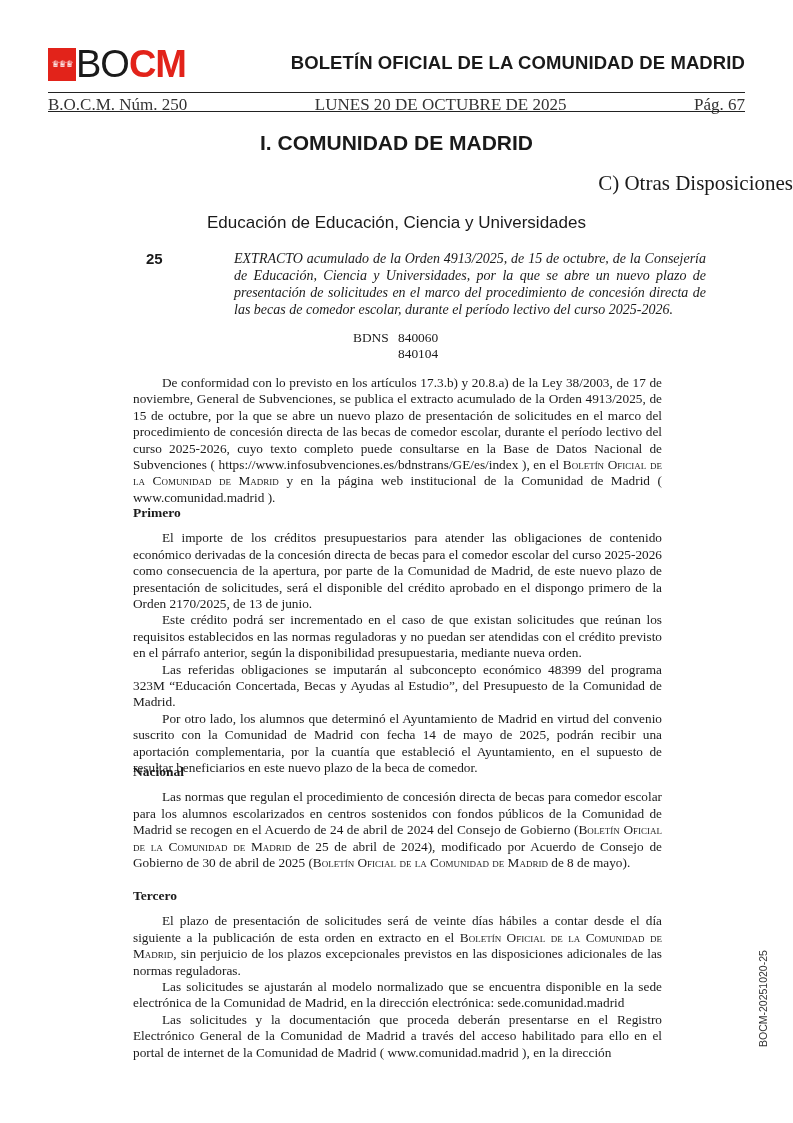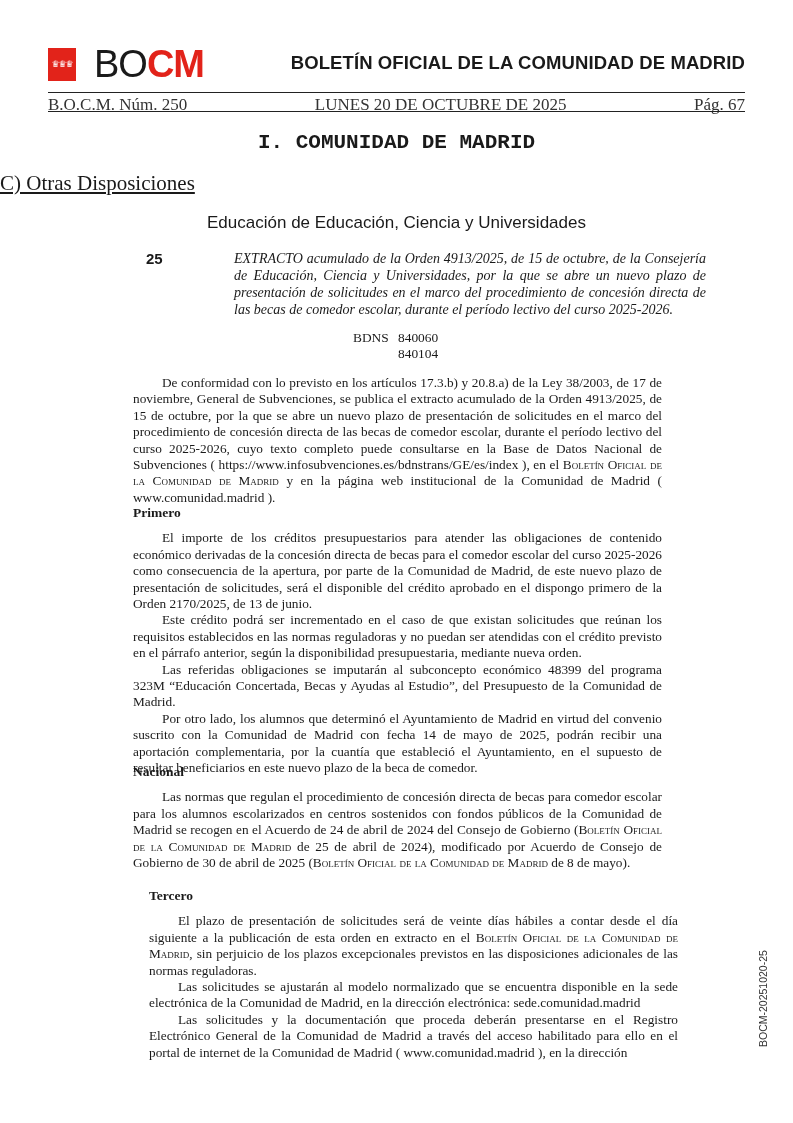--- a/index.html
+++ b/index.html
@@ -2,32 +2,32 @@
 <html><head>
 <meta charset="utf-8">
 <style>
   html, body { margin: 0; padding: 0; background: #ffffff; }
   body { width: 793px; height: 1123px; position: relative; overflow: hidden; color: #1a1a1a; }
   .page { position: absolute; left: 0; top: 0; width: 793px; height: 1123px; }
 
   .logo { position: absolute; left: 48px; top: 47px; height: 34px; display: flex; align-items: center; }
   .logo-box { width: 28px; height: 33px; background: #e2231a; display: flex; align-items: center; justify-content: center; }
   .logo-box span { color: #fff; font-family: "DejaVu Sans", sans-serif; font-size: 9px; font-weight: bold; letter-spacing: -1px; }
-  .logo-text { font-family: "Liberation Sans", sans-serif; font-size: 38px; line-height: 34px; margin-left: 18px; letter-spacing: -1px; }
+  .logo-text { font-family: "Liberation Sans", sans-serif; font-size: 38px; line-height: 34px; margin-left: 0; letter-spacing: -1px; }
   .logo-bo { color: #1a1a1a; }
   .logo-cm { color: #e2231a; font-weight: bold; }
 
   .masthead { position: absolute; right: 48px; top: 52px; font-family: "Liberation Sans", sans-serif; font-weight: bold; font-size: 18.5px; color: #1a1a1a; letter-spacing: 0.1px; }
 
   .rule-top { position: absolute; left: 48px; right: 48px; top: 92px; height: 0; border-top: 1.6px solid #222; }
   .rule-bottom { position: absolute; left: 48px; right: 48px; top: 111px; height: 0; border-top: 1.6px solid #222; }
   .issue-row { position: absolute; left: 48px; right: 48px; top: 95px; font-family: "Liberation Serif", serif; font-size: 17px; display: flex; justify-content: space-between; color: #333; }
 
-  .section-title { position: absolute; left: 0; right: 0; top: 131px; text-align: center; font-family: Liberation Mono, monospace; font-weight: bold; font-size: 21px; }
-  .sub-title { position: absolute; left: 0; right: 0; top: 171px; text-align: left; font-family: "Liberation Serif", serif; font-size: 21px; text-decoration: underline; }
+  .section-title { position: absolute; left: 0; right: 0; top: 131px; text-align: center; font-family: Liberation Sans, sans-serif; font-weight: bold; font-size: 21px; }
+  .sub-title { position: absolute; left: 0; right: 0; top: 171px; text-align: right; font-family: "Liberation Serif", serif; font-size: 21px; }
   .dept-title { position: absolute; left: 0; right: 0; top: 213px; text-align: center; font-family: "Liberation Sans", sans-serif; font-size: 17px; }
 
   .entry-num { position: absolute; left: 146px; top: 250px; font-family: "Liberation Sans", sans-serif; font-weight: bold; font-size: 15px; }
   .extract { position: absolute; left: 190px; width: 472px; top: 250px; font-family: "Liberation Serif", serif; font-style: italic; font-size: 14px; line-height: 17px; text-align: justify; margin-left: 44px; }
 
   .bdns { position: absolute; left: 353px; top: 330px; font-family: "Liberation Serif", serif; font-size: 13.4px; line-height: 16px; }
   .bdns-row { display: flex; }
   .bdns-label { width: 45px; }
 
   .body { position: absolute; left: 133px; width: 529px; font-family: "Liberation Serif", serif; font-size: 13.3px; line-height: 16.4px; text-align: justify; }
@@ -89,21 +89,21 @@
     <p>Este crédito podrá ser incrementado en el caso de que existan solicitudes que reúnan los requisitos establecidos en las normas reguladoras y no puedan ser atendidas con el crédito previsto en el párrafo anterior, según la disponibilidad presupuestaria, mediante nueva orden.</p>
     <p>Las referidas obligaciones se imputarán al subconcepto económico 48399 del programa 323M “Educación Concertada, Becas y Ayudas al Estudio”, del Presupuesto de la Comunidad de Madrid.</p>
     <p>Por otro lado, los alumnos que determinó el Ayuntamiento de Madrid en virtud del convenio suscrito con la Comunidad de Madrid con fecha 14 de mayo de 2025, podrán recibir una aportación complementaria, por la cuantía que estableció el Ayuntamiento, en el supuesto de resultar beneficiarios en este nuevo plazo de la beca de comedor.</p>
   </div>
 
   <div class="body" style="top:764px;">
     <h3>Nacional</h3>
     <p style="margin-top:9px;"><span>Las normas que regulan el procedimiento de concesión directa de becas para comedor escolar para los alumnos escolarizados en centros sostenidos con fondos públicos de la Comunidad de Madrid se recogen en el Acuerdo de 24 de abril de 2024 del Consejo de Gobierno (</span><span class="sc">Boletín Oficial de la Comunidad de Madrid</span><span> de 25 de abril de 2024), modificado por Acuerdo de Consejo de Gobierno de 30 de abril de 2025 (</span><span class="sc">Boletín Oficial de la Comunidad de Madrid</span><span> de 8 de mayo).</span></p>
   </div>
 
-  <div class="body" style="top:888px;margin-left:16px;">
+  <div class="body" style="top:888px;">
     <h3>Tercero</h3>
     <p style="margin-top:9px;"><span>El plazo de presentación de solicitudes será de veinte días hábiles a contar desde el día siguiente a la publicación de esta orden en extracto en el </span><span class="sc">Boletín Oficial de la Comunidad de Madrid</span><span>, sin perjuicio de los plazos excepcionales previstos en las disposiciones adicionales de las normas reguladoras.</span></p>
     <p>Las solicitudes se ajustarán al modelo normalizado que se encuentra disponible en la sede electrónica de la Comunidad de Madrid, en la dirección electrónica: sede.comunidad.madrid</p>
     <p>Las solicitudes y la documentación que proceda deberán presentarse en el Registro Electrónico General de la Comunidad de Madrid a través del acceso habilitado para ello en el portal de internet de la Comunidad de Madrid ( www.comunidad.madrid ), en la dirección</p>
   </div>
 
   <div class="side-code">BOCM-20251020-25</div>
 </div>
 
 </body></html>

